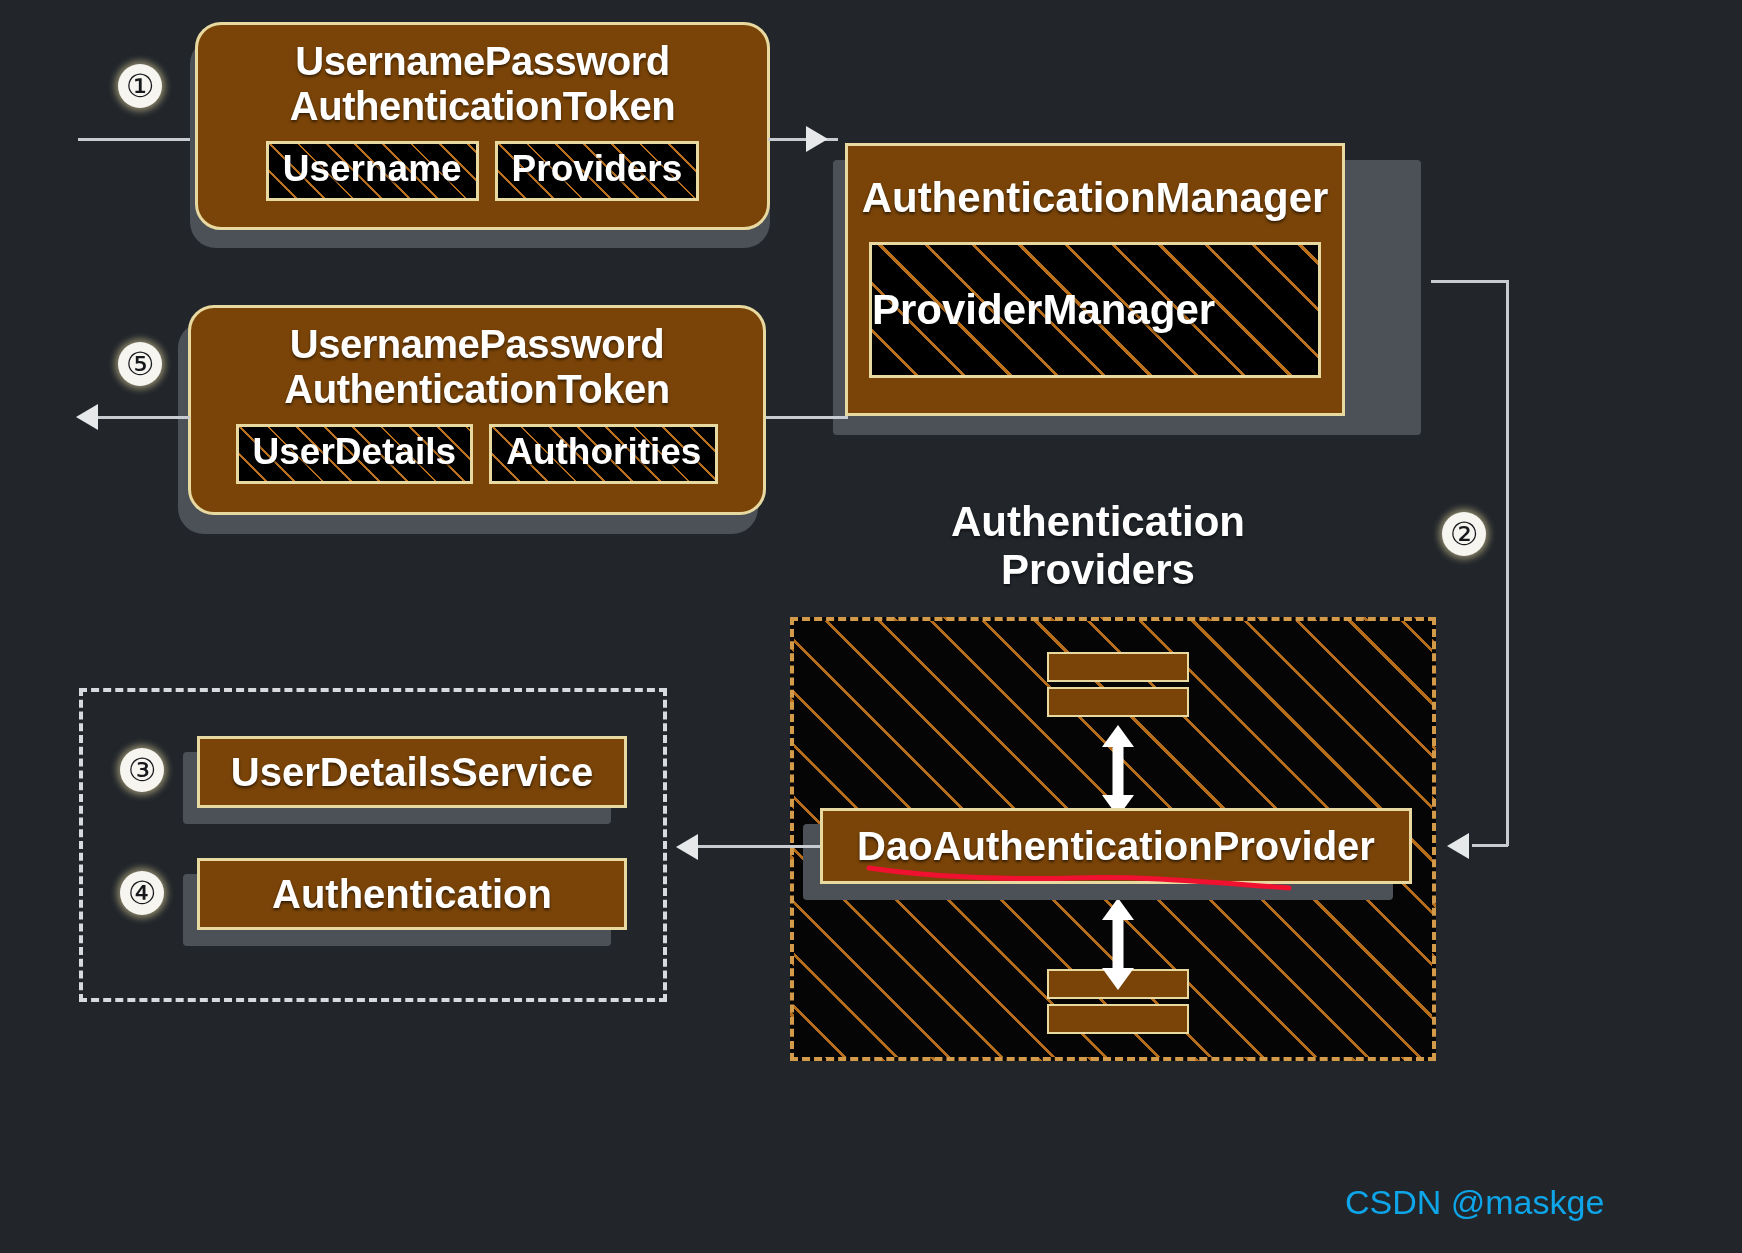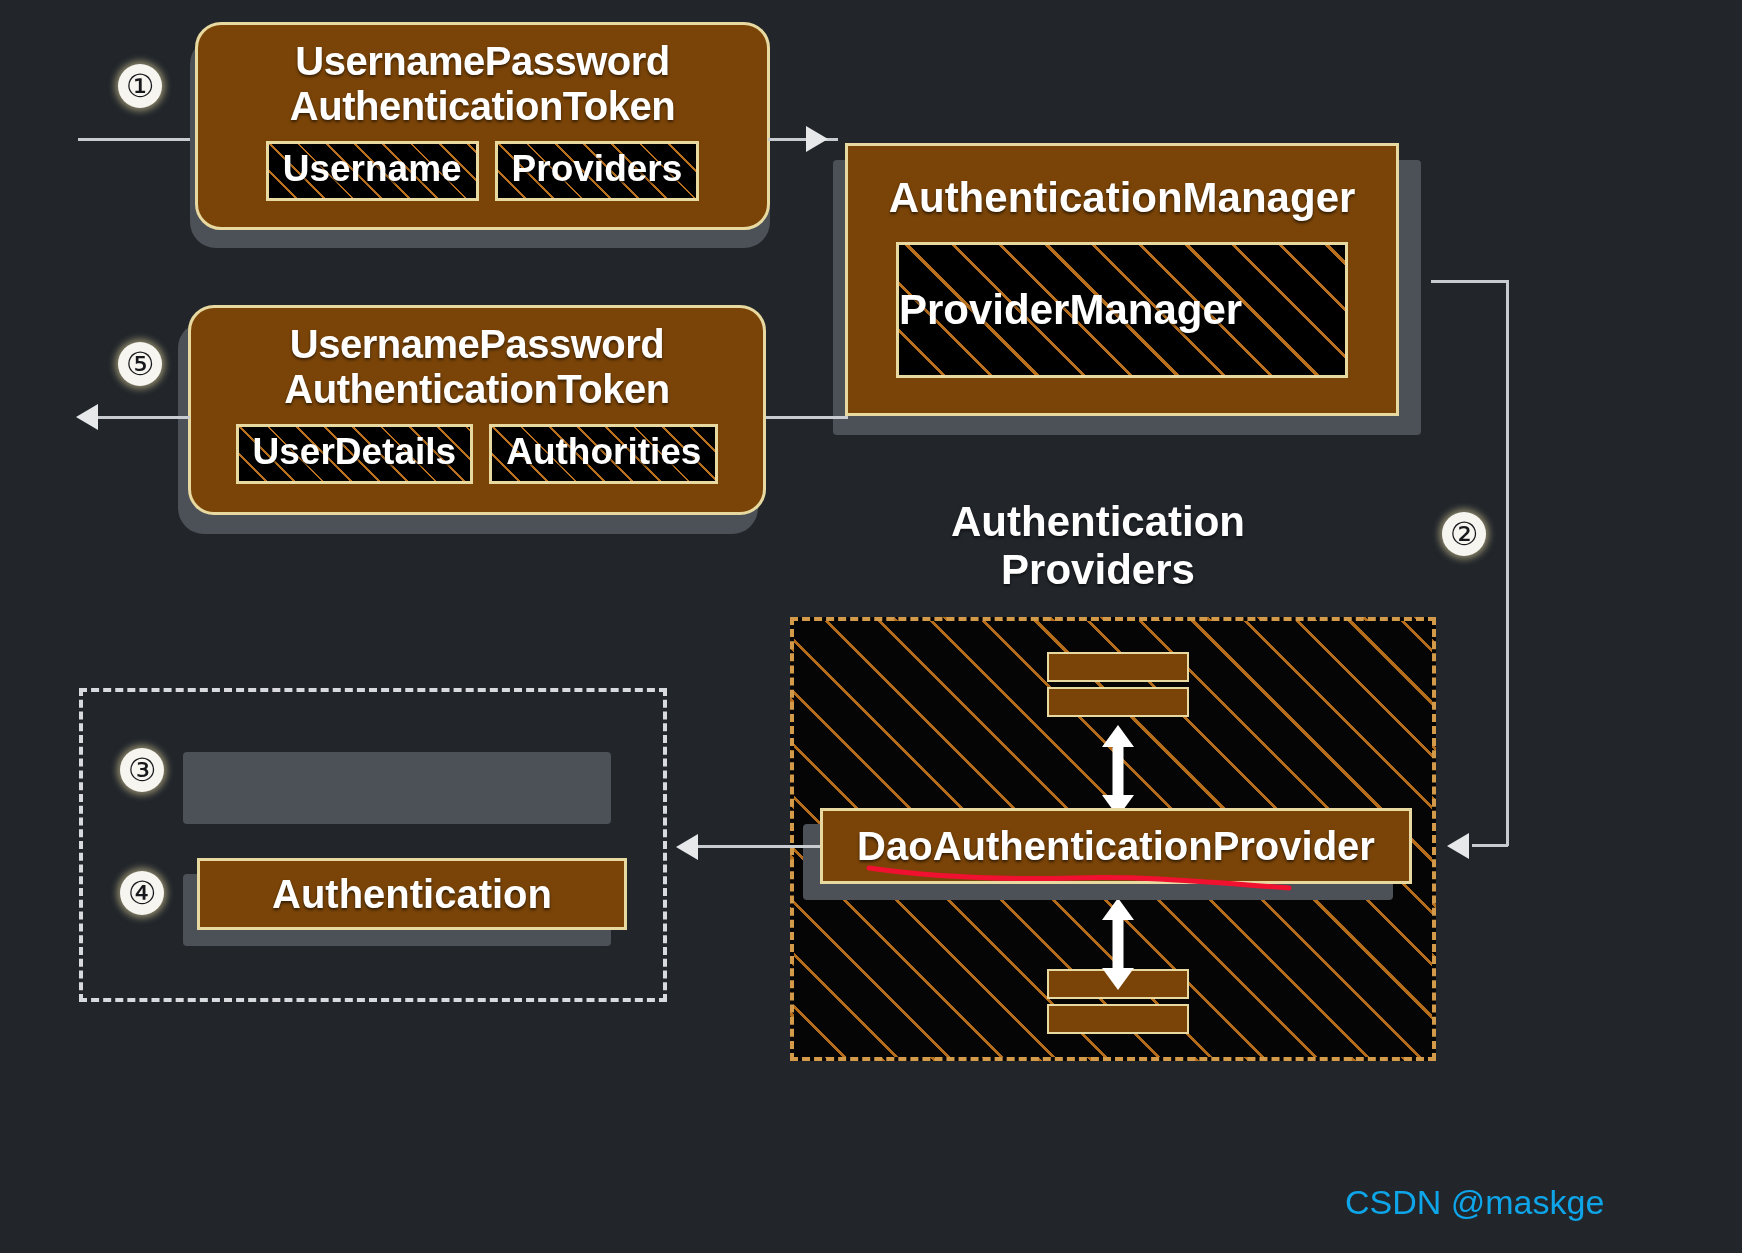--- a/index.html
+++ b/index.html
@@ -204,21 +204,21 @@
     <div class="token-fields">
       <div class="field-chip">Username</div>
       <div class="field-chip">Providers</div>
     </div>
   </div>
 
   <div class="line-h" style="left:768px;top:138px;width:70px;"></div>
   <div class="arrow-r" style="left:806px;top:126px;"></div>
 
   <div class="shadow-pad" style="left:833px;top:160px;width:588px;height:275px;"></div>
-  <div class="rect-card" style="left:845px;top:143px;width:554px;height:273px;">
+  <div class="rect-card" style="left:845px;top:143px;width:500px;height:273px;">
     <div class="rect-title" style="margin-top:28px;">AuthenticationManager</div>
     <div class="hatch-box" style="width:452px;height:136px;margin-top:20px;">
       <div class="rect-title">ProviderManager</div>
     </div>
   </div>
 
   <div class="step" style="left:118px;top:342px;">⑤</div>
   <div class="shadow-pad round" style="left:178px;top:322px;width:580px;height:212px;"></div>
   <div class="token-card" style="left:188px;top:305px;width:578px;height:210px;">
     <div class="token-title">
@@ -272,20 +272,23 @@
     <span>DaoAuthenticationProvider</span>
   </div>
   <svg class="red-underline" width="430" height="30" style="left:865px;top:862px;">
     <path d="M4,6 C60,14 130,18 210,16 C280,14 340,20 424,26" stroke="#f01030" stroke-width="5" fill="none" stroke-linecap="round"></path>
   </svg>
 
   <div class="dashed-zone" style="left:79px;top:688px;width:588px;height:314px;"></div>
 
   <div class="step" style="left:120px;top:748px;">③</div>
   <div class="shadow-pad" style="left:183px;top:752px;width:428px;height:72px;"></div>
+  <div class="bar-card" style="left:197px;top:736px;width:430px;height:72px;">
+    <span>UserDetailsService</span>
+  </div>
 
   <div class="step" style="left:120px;top:871px;">④</div>
   <div class="shadow-pad" style="left:183px;top:874px;width:428px;height:72px;"></div>
   <div class="bar-card" style="left:197px;top:858px;width:430px;height:72px;">
     <span>Authentication</span>
   </div>
 
   <div class="line-h" style="left:698px;top:845px;width:122px;"></div>
   <div class="arrow-l" style="left:676px;top:834px;"></div>
 

